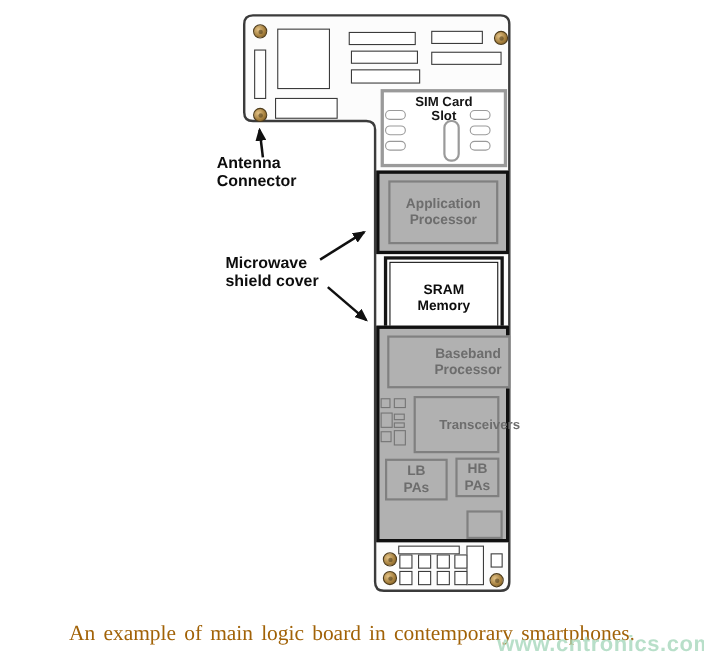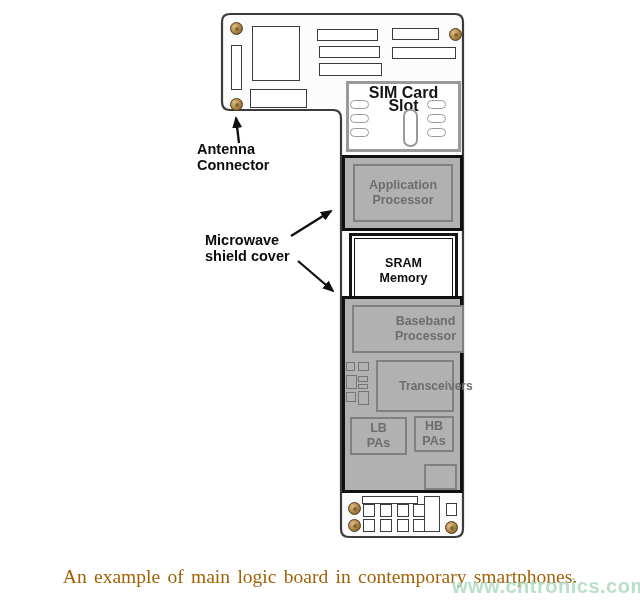--- a/index.html
+++ b/index.html
@@ -13,21 +13,21 @@
 
   
   .screw{width:13px;height:13px;border-radius:50%;border:1px solid #4e3c1c;
          background:radial-gradient(circle at 35% 35%, #e2c185, #a07a38 62%, #6b5124);}
   .screw::after{content:"";position:absolute;left:4px;top:4px;width:4px;height:4px;
          border-radius:50%;background:#43331483;}
 
   
   .sim{border:3px solid var(--sim-border,#9a9a9a);background:#fff;}
   .sim-title{position:absolute;left:0;right:0;top:2px;text-align:center;font-weight:bold;
-         font-size:16px;line-height:13px;color:#141414;white-space:pre-line;}
+         font-size:12px;line-height:13px;color:#141414;white-space:pre-line;}
   .pill{position:absolute;width:19px;height:9px;border-radius:5px;
          border:1.5px solid var(--sim-border,#9a9a9a);background:#fff;box-sizing:border-box;}
   .simslot{position:absolute;border-radius:7px;border:2px solid var(--sim-border,#9a9a9a);
          background:#fff;box-sizing:border-box;}
 
   
   .shield{background:var(--shield-fill,#b1b1b1);border:3px solid #101010;}
   .chip{position:absolute;box-sizing:border-box;background:var(--shield-fill,#b1b1b1);
         border:2px solid var(--chip-border,#808080);display:flex;align-items:center;
         justify-content:center;text-align:center;font-weight:bold;font-size:12.5px;

